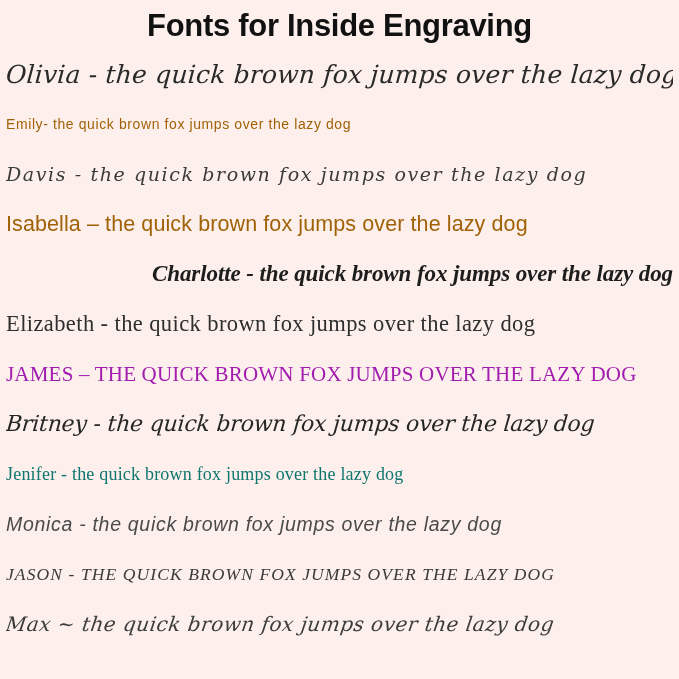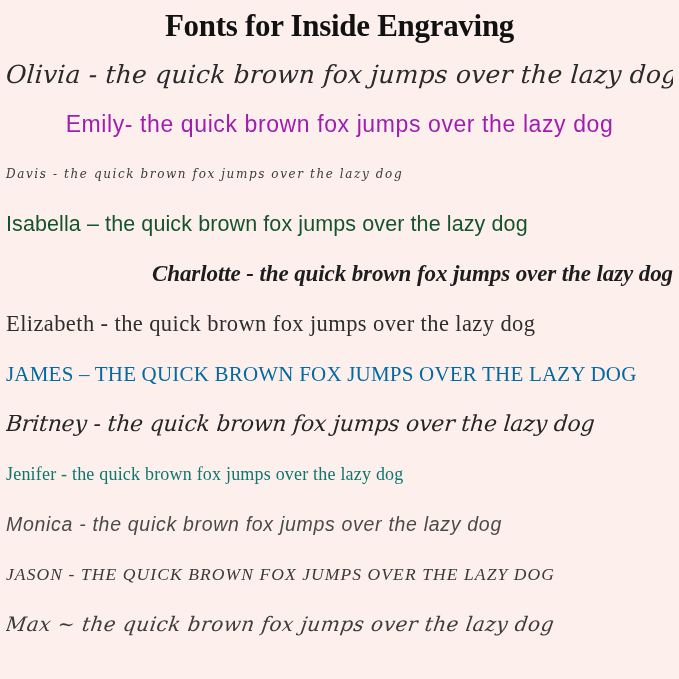--- a/index.html
+++ b/index.html
@@ -16,21 +16,21 @@
   .page {
     position: relative;
     width: 679px;
     height: 679px;
     background: #fdf0ec;
     box-sizing: border-box;
     padding: 0 6px;
   }
   .title {
     text-align: center;
-    font-family: Liberation Serif, serif;
+    font-family: Liberation Sans, sans-serif;
     font-weight: bold;
     font-size: 31px;
     letter-spacing: -0.3px;
     color: #111111;
     margin: 6px 0 4px 0;
     line-height: 40px;
   }
   .rows {
     display: block;
   }
@@ -52,41 +52,40 @@
     font-style: italic;
     font-size: 25px;
     line-height: 49px;
     letter-spacing: 0.2px;
     color: #2a2a2a;
     transform: skewX(-4deg);
     transform-origin: left center;
   }
   .f-emily {
     font-family: "Liberation Sans", sans-serif;
-    font-size: 23px;
+    font-size: 14px;
     line-height: 50px;
     letter-spacing: 0.6px;
-    color: #a21caf;
+    color: #a16207;
     font-weight: 300;
-    text-align: center;
   }
   .f-davis {
     font-family: "DejaVu Serif", serif;
     font-style: italic;
-    font-size: 12px;
+    font-size: 19px;
     line-height: 50px;
     letter-spacing: 1.6px;
     color: #3a3a3a;
   }
   .f-isabella {
     font-family: "Liberation Sans", sans-serif;
     font-size: 21.5px;
     line-height: 50px;
     letter-spacing: 0.1px;
-    color: #14532d;
+    color: #a16207;
   }
   .f-charlotte {
     font-family: "Liberation Serif", serif;
     font-style: italic;
     font-weight: bold;
     font-size: 23px;
     line-height: 50px;
     letter-spacing: -0.1px;
     color: #1d1d1d;
     text-align: right;
@@ -96,21 +95,21 @@
     font-size: 22.5px;
     line-height: 50px;
     letter-spacing: 0.4px;
     color: #2e2e2e;
   }
   .f-james {
     font-family: "Liberation Serif", serif;
     font-size: 21px;
     line-height: 50px;
     letter-spacing: 0.2px;
-    color: #0369a1;
+    color: #a21caf;
     text-transform: uppercase;
   }
   .f-britney {
     font-family: "DejaVu Serif", serif;
     font-style: italic;
     font-size: 22px;
     line-height: 50px;
     letter-spacing: -0.2px;
     color: #262626;
     transform: skewX(-5deg);

